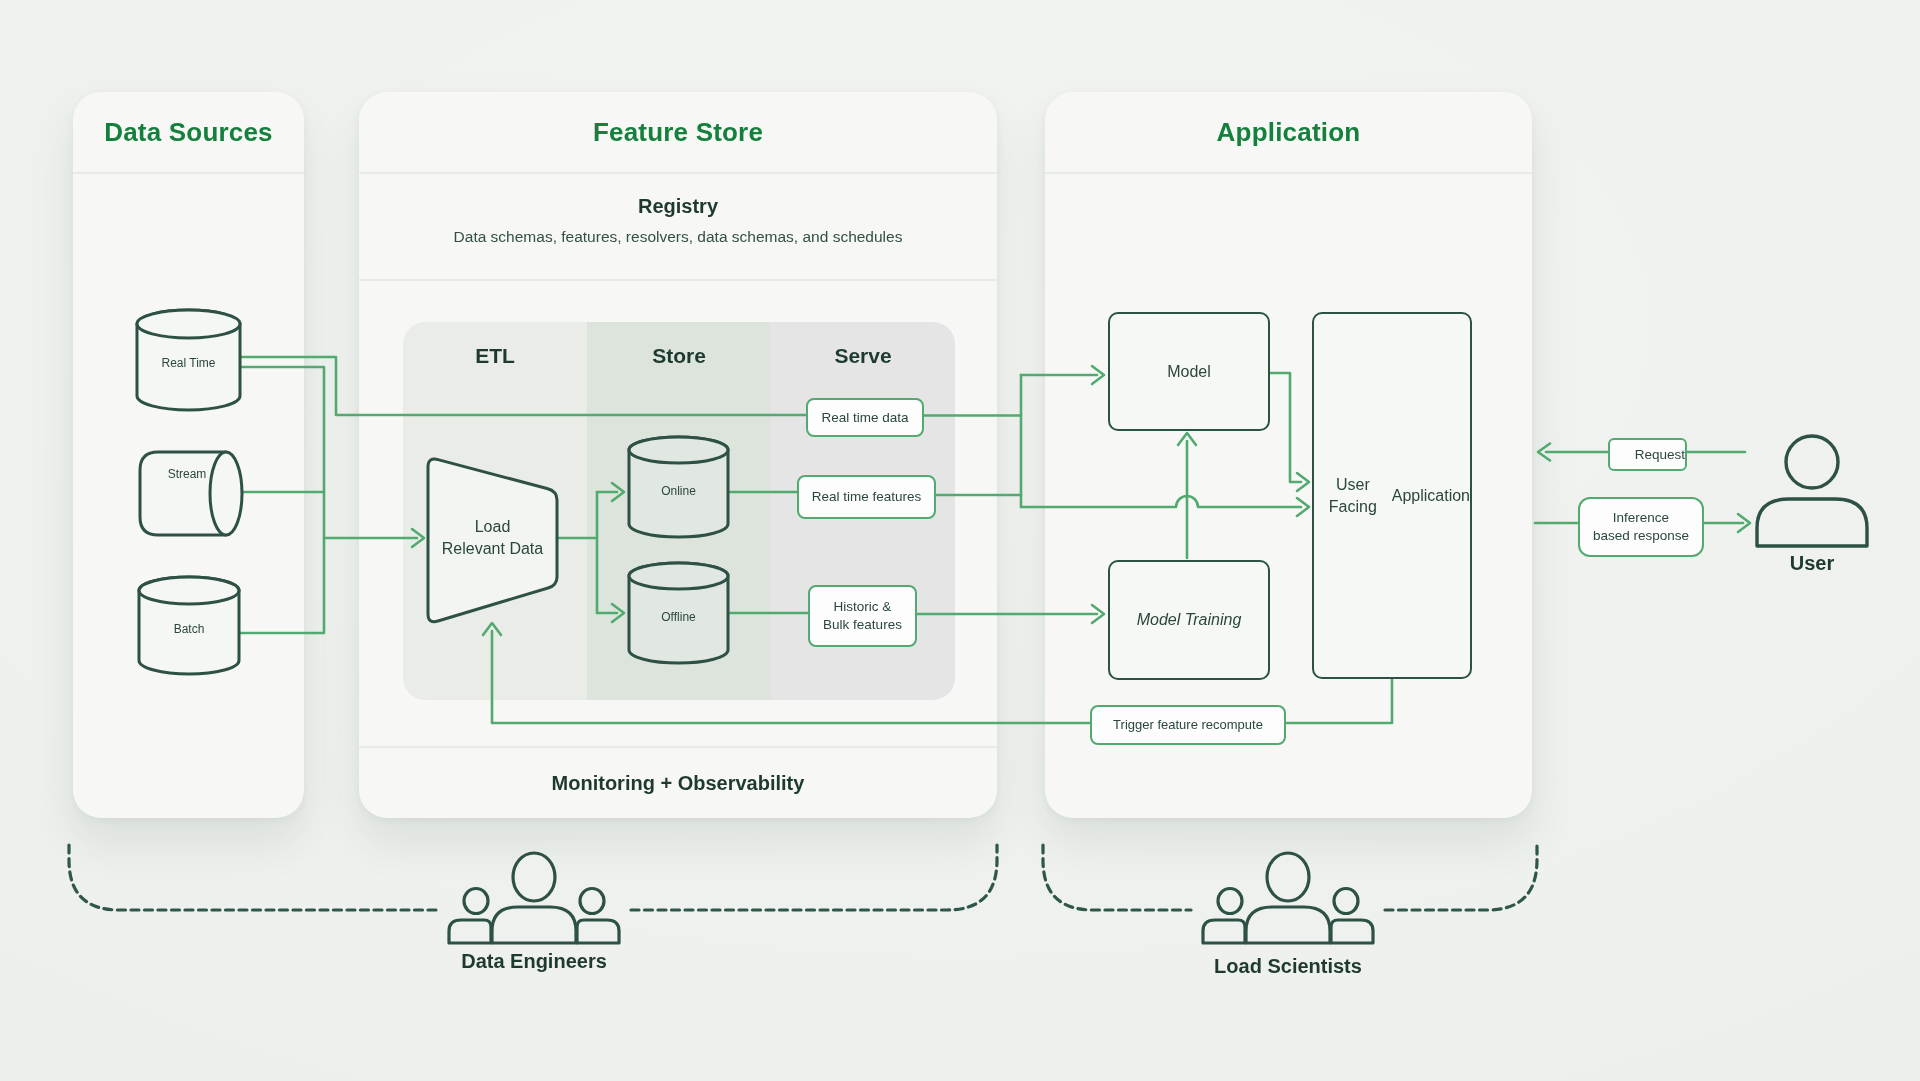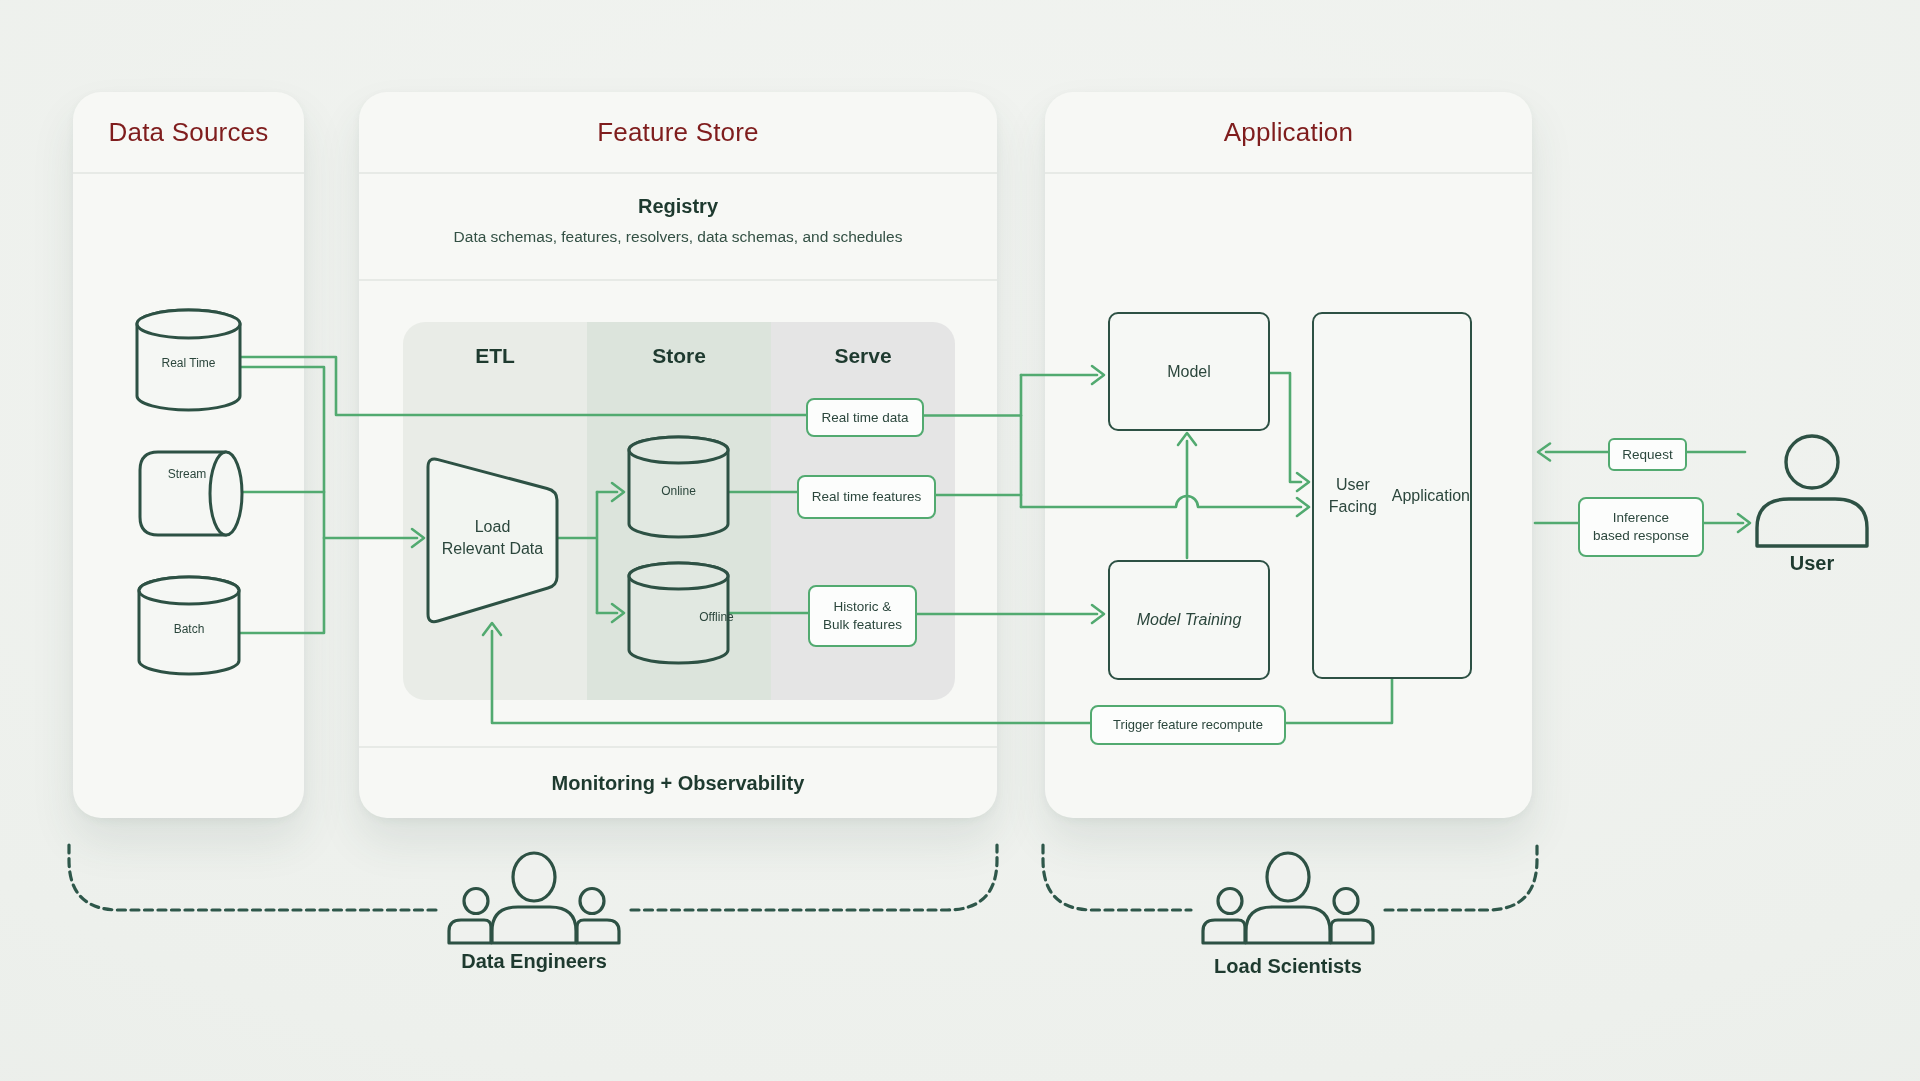--- a/index.html
+++ b/index.html
@@ -2,21 +2,21 @@
 <html><head>
 <meta charset="utf-8">
 <style>
   html,body{margin:0;padding:0;background:#e9ece8;}
   .stage{position:relative;width:1920px;height:1081px;overflow:hidden;
          background:radial-gradient(120% 120% at 50% 30%, #f2f4f1 0%, #edf0ec 60%, #e8ece8 100%);
          font-family:"Liberation Sans", sans-serif;color:#2b463c;}
   .panel{position:absolute;background:#f7f8f5;border-radius:28px;
          box-shadow:0 24px 44px rgba(45,81,68,.10), 0 3px 8px rgba(45,81,68,.05);z-index:1;}
   .panel-title{position:absolute;left:0;top:0;width:100%;height:80px;display:flex;align-items:center;
-         justify-content:center;font-size:26px;font-weight:400;color:#7f1d1d;letter-spacing:.2px;}
+         justify-content:center;font-size:26px;font-weight:700;color:#15803d;letter-spacing:.2px;}
   .hr{position:absolute;left:0;width:100%;height:2px;background:#e7eae6;}
   .flexc{display:flex;align-items:center;justify-content:center;text-align:center;}
   .col-band{position:absolute;left:44px;top:230px;width:552px;height:378px;border-radius:22px;
             overflow:hidden;display:flex;}
   .col{flex:1;padding-top:22px;text-align:center;font-size:21px;font-weight:700;color:#1e3a2f;}
   .sec-title{position:absolute;width:100%;text-align:center;font-weight:700;color:#1e3a2f;}
   .sec-sub{position:absolute;width:100%;text-align:center;font-size:15.5px;color:#335044;}
   .node{position:absolute;border:2.5px solid #2d5144;border-radius:10px;background:#f6f8f5;
         z-index:3;font-size:16px;color:#2b463c;line-height:1.35;}
   .glabel{position:absolute;border:2.5px solid #52aa70;border-radius:8px;background:#fcfdfc;
@@ -172,21 +172,21 @@
       <path d="M 619,943 V 931 Q 619,920 607,920 H 584 Q 577,920 577,927 V 943 Z"></path>
       <path d="M 492,943 V 931 Q 492,907 518,907 H 550 Q 576,907 576,931 V 943 Z"></path>
       <ellipse cx="534" cy="877" rx="21" ry="24"></ellipse>
     </g>
   </svg>
 
   <div class="cyl-label flexc" style="left:137px;top:313px;width:103px;height:100px;">Real Time</div>
   <div class="cyl-label flexc" style="left:140px;top:432px;width:94px;height:83px;border-radius:28px;">Stream</div>
   <div class="cyl-label flexc" style="left:139px;top:580px;width:100px;height:97px;">Batch</div>
   <div class="cyl-label flexc" style="left:629px;top:442px;width:99px;height:97px;">Online</div>
-  <div class="cyl-label flexc" style="left:629px;top:568px;width:99px;height:97px;padding-left:38px;">Offline</div>
+  <div class="cyl-label flexc" style="left:629px;top:568px;width:99px;height:97px;">Offline</div>
 
   <div class="funnel-label flexc" style="left:428px;top:500px;width:129px;height:76px;">
     <span>Load</span>
     <span>Relevant Data</span>
   </div>
 
   <div class="node flexc" style="left:1108px;top:312px;width:158px;height:115px;">
     <span>Model</span>
   </div>
   <div class="node flexc" style="left:1108px;top:560px;width:158px;height:116px;font-style:italic;">
@@ -203,24 +203,24 @@
   <div class="glabel flexc" style="left:797px;top:475px;width:135px;height:40px;">
     <span>Real time features</span>
   </div>
   <div class="glabel flexc" style="left:808px;top:585px;width:105px;height:58px;">
     <span>Historic &amp;</span>
     <span>Bulk features</span>
   </div>
   <div class="glabel flexc" style="left:1090px;top:705px;width:192px;height:36px;font-size:13px;">
     <span>Trigger feature recompute</span>
   </div>
-  <div class="glabel flexc" style="left:1608px;top:438px;width:75px;height:29px;border-radius:6px;">
+  <div class="glabel flexc" style="left:1608px;top:438px;width:75px;height:29px;border-radius:6px;align-items:flex-end;">
     <span>Request</span>
   </div>
-  <div class="glabel flexc" style="left:1578px;top:497px;width:122px;height:56px;">
+  <div class="glabel flexc" style="left:1578px;top:497px;width:122px;height:56px;border-radius:12px;">
     <span>Inference</span>
     <span>based response</span>
   </div>
 
   <div class="actor-label" style="left:1737px;top:552px;width:150px;">User</div>
   <div class="actor-label" style="left:409px;top:950px;width:250px;">Data Engineers</div>
   <div class="actor-label" style="left:1163px;top:955px;width:250px;">Load Scientists</div>
 
 </div>
 

